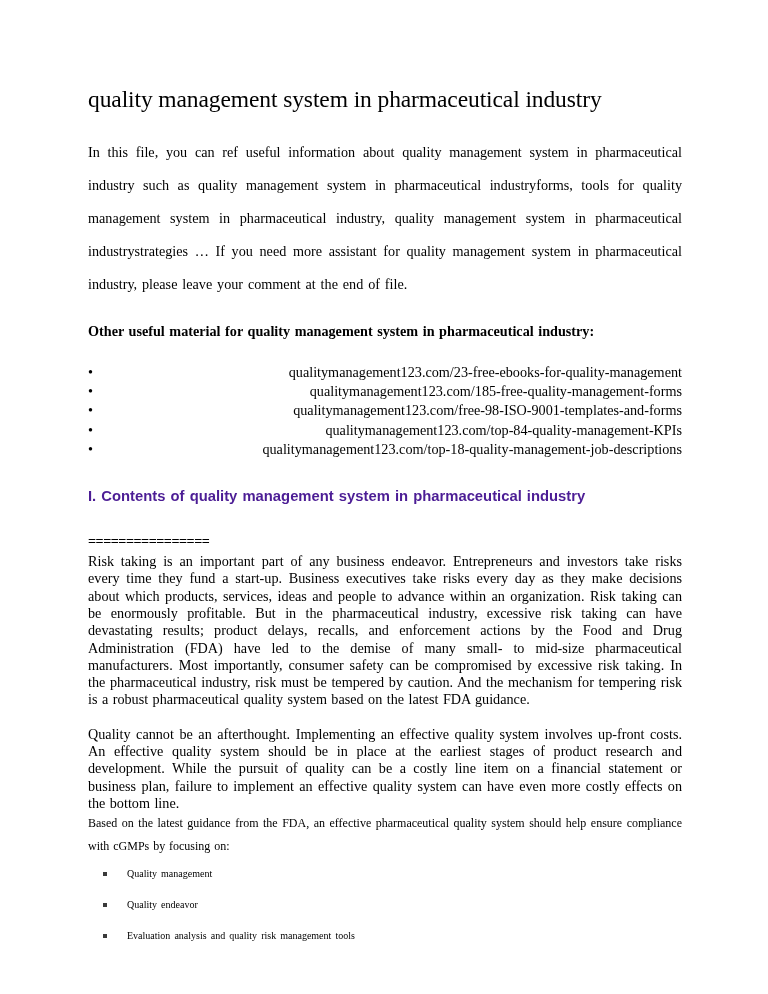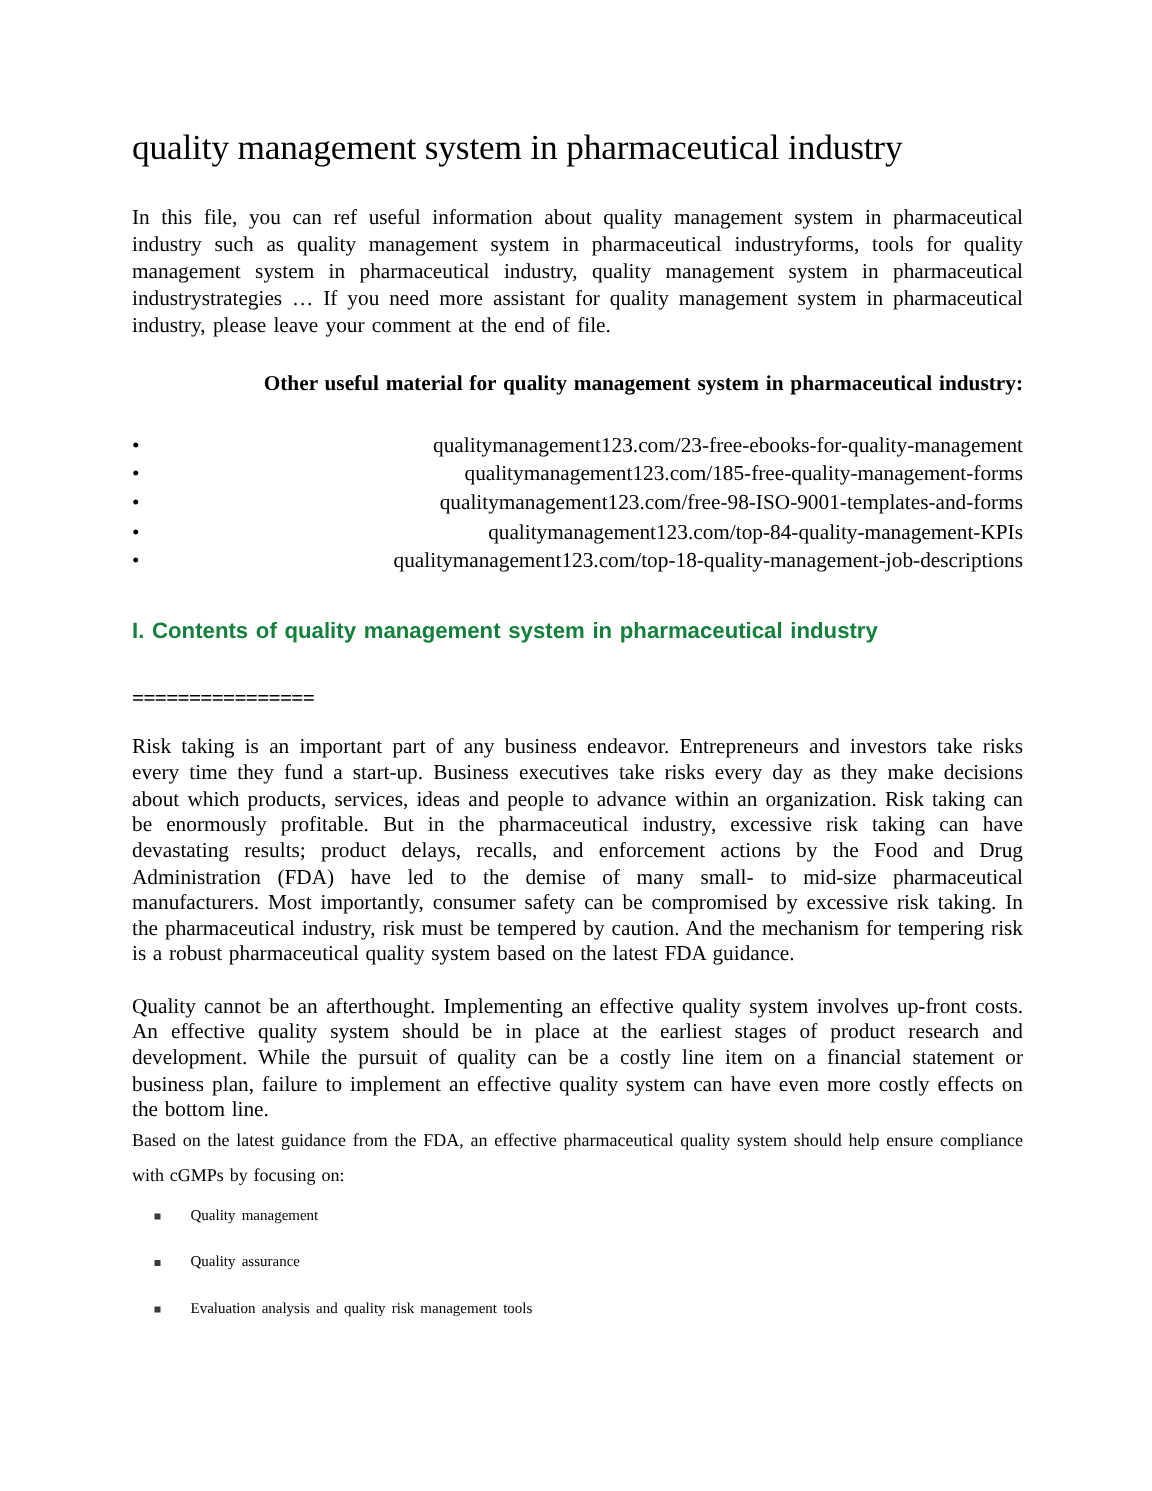--- a/index.html
+++ b/index.html
@@ -40,34 +40,33 @@
     font-weight: 400;
     line-height: 30px;
     letter-spacing: -0.1px;
     margin: 0 0 22px 0;
     white-space: nowrap;
   }
 
   
   .intro {
     font-size: 14.2px;
-    line-height: 18px;
+    line-height: 33px;
     text-align: justify;
     margin: 0 0 20px 0;
     word-spacing: 1.3px;
   }
 
   
   .sub-heading {
     font-size: 14.2px;
     font-weight: bold;
     line-height: 20px;
     margin: 0 0 22px 0;
     word-spacing: 1px;
-    text-align: right;
   }
 
   
   .url-list {
     list-style: none;
     margin: 0 0 26px 0;
     padding: 0;
     text-align: right;
   }
   .url-list li {
@@ -83,21 +82,21 @@
     left: 0;
     top: 0;
     font-size: 14.2px;
   }
 
   
   .section-heading {
     font-family: "Liberation Sans", "DejaVu Sans", sans-serif;
     font-size: 14.8px;
     font-weight: bold;
-    color: #15803d;
+    color: #4c1d95;
     line-height: 22px;
     margin: 0 0 26px 0;
     white-space: nowrap;
     word-spacing: 1px;
   }
 
   
   .divider {
     font-family: "Liberation Serif", "DejaVu Serif", serif;
     font-size: 14.2px;
@@ -106,21 +105,21 @@
     line-height: 16px;
     margin: 0 0 2px 0;
     white-space: nowrap;
   }
 
   
   .body-par {
     font-size: 14.2px;
     line-height: 17.3px;
     text-align: justify;
-    margin: 16px 0 17px 0;
+    margin: 4px 0 17px 0;
     word-spacing: 0.9px;
   }
   .body-par.tight {
     margin-bottom: 0;
   }
   .body-par:last-of-type {
     margin-bottom: 0;
   }
   .lead-in {
     font-size: 12px;
@@ -180,18 +179,18 @@
     <div class="divider">================</div>
 
     <p class="body-par">Risk taking is an important part of any business endeavor. Entrepreneurs and investors take risks every time they fund a start-up. Business executives take risks every day as they make decisions about which products, services, ideas and people to advance within an organization. Risk taking can be enormously profitable. But in the pharmaceutical industry, excessive risk taking can have devastating results; product delays, recalls, and enforcement actions by the Food and Drug Administration (FDA) have led to the demise of many small- to mid-size pharmaceutical manufacturers. Most importantly, consumer safety can be compromised by excessive risk taking. In the pharmaceutical industry, risk must be tempered by caution. And the mechanism for tempering risk is a robust pharmaceutical quality system based on the latest FDA guidance.</p>
 
     <p class="body-par tight">Quality cannot be an afterthought. Implementing an effective quality system involves up-front costs. An effective quality system should be in place at the earliest stages of product research and development. While the pursuit of quality can be a costly line item on a financial statement or business plan, failure to implement an effective quality system can have even more costly effects on the bottom line.</p>
 
     <p class="lead-in">Based on the latest guidance from the FDA, an effective pharmaceutical quality system should help ensure compliance with cGMPs by focusing on:</p>
 
     <ul class="square-list">
       <li>Quality management</li>
-      <li>Quality assurance</li>
+      <li>Quality endeavor</li>
       <li>Evaluation analysis and quality risk management tools</li>
     </ul>
 
   </div>
 </div>
 
 </body></html>

